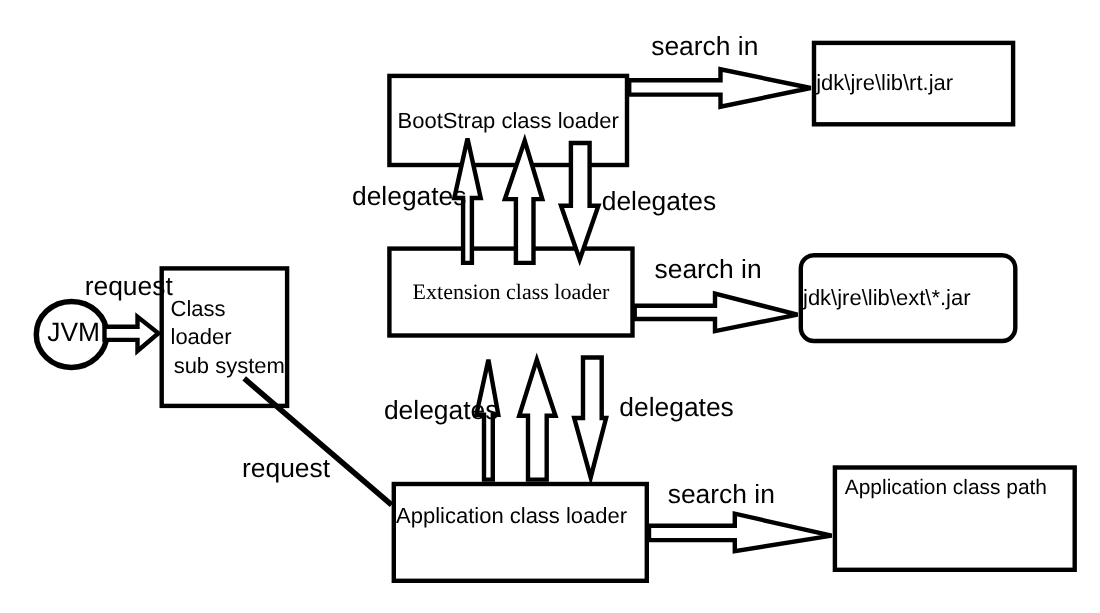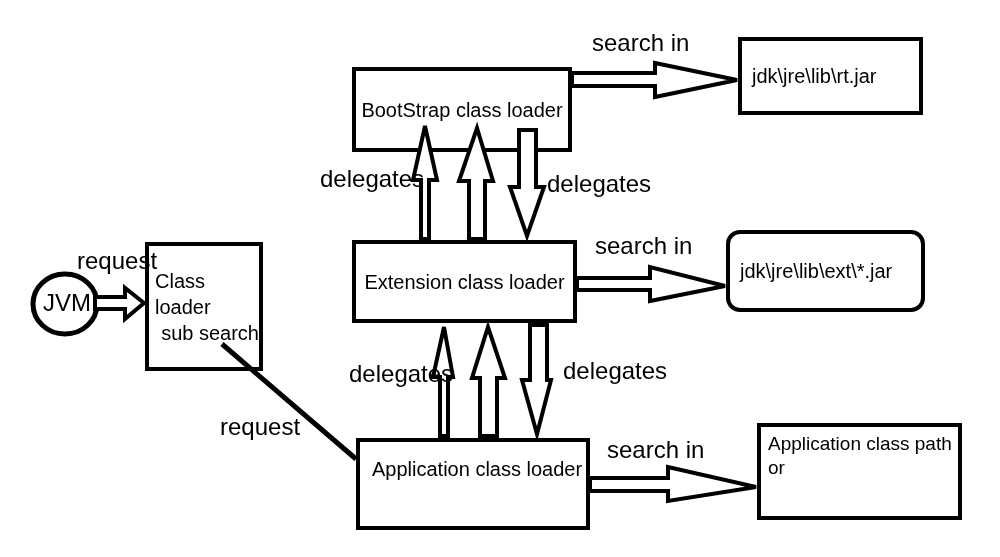--- a/index.html
+++ b/index.html
@@ -18,21 +18,21 @@
     border: 4px solid #000000;
     background: #ffffff;
     display: flex;
     flex-direction: column;
     justify-content: center;
     font-size: 20px;
     line-height: 26px;
     z-index: 1;
   }
   .box.center-h { align-items: center; }
-  .box.pad-left { padding-left: 10px; }
+  .box.pad-left { }
   .label {
     position: absolute;
     font-size: 24px;
     line-height: 22px;
     white-space: nowrap;
     z-index: 3;
   }
   svg.links {
     position: absolute;
     left: 0; top: 0;
@@ -66,46 +66,45 @@
 
     <polygon class="arrow" points="572,73 655,73 655,63 737,80 655,97 655,86 572,86"></polygon>
     <polygon class="arrow" points="577,278 650,278 650,267 725,286 650,301 650,290 577,290"></polygon>
     <polygon class="arrow" points="590,478 668,478 668,467 756,487 668,501 668,491 590,491"></polygon>
   </svg>
 
   <div class="label" style="left:43px; top:292px; width:45px; text-align:center;">JVM</div>
 
   <div class="box" style="left:145px; top:242px; width:118px; height:129px; padding-left:6px;align-items:flex-end;">
     <div>Class loader</div>
-    <div>sub search</div>
+    <div>sub system</div>
   </div>
 
   <div class="box center-h" style="left:352px; top:43px; width:220px; height:85px;margin-top:24px;">
     <div>BootStrap class loader</div>
   </div>
 
-  <div class="box center-h" style="left:352px; top:240px; width:225px; height:83px;">
+  <div class="box center-h" style="left:352px; top:224px; width:225px; height:83px;font-family:Liberation Serif, serif;">
     <div>Extension class loader</div>
   </div>
 
-  <div class="box" style="left:356px; top:438px; width:234px; height:92px; justify-content:flex-start; padding-top:14px; padding-left:12px;">
+  <div class="box" style="left:356px; top:438px; width:234px; height:92px; justify-content:flex-start; padding-top:14px; ">
     <div>Application class loader</div>
   </div>
 
   <div class="box pad-left" style="left:738px; top:37px; width:185px; height:78px;">
     <div>jdk\jre\lib\rt.jar</div>
   </div>
 
   <div class="box pad-left" style="left:726px; top:230px; width:199px; height:82px;border-radius:14px;">
     <div>jdk\jre\lib\ext\*.jar</div>
   </div>
 
-  <div class="box" style="left:757px; top:423px; width:205px; height:97px; font-size:19px; line-height:24px; justify-content:flex-start; padding:5px 0 0 7px;">
+  <div class="box" style="left:757px; top:423px; width:222px; height:97px; font-size:19px; line-height:24px; justify-content:flex-start; padding:5px 0 0 7px;">
     <div>Application class path</div>
-    <div>or</div>
   </div>
 
   <div class="label" style="left:77px; top:250px;">request</div>
   <div class="label" style="left:220px; top:416px;">request</div>
 
   <div class="label" style="left:592px; top:32px;">search in</div>
   <div class="label" style="left:595px; top:235px;">search in</div>
   <div class="label" style="left:607px; top:439px;">search in</div>
 
   <div class="label" style="left:320px; top:168px;">delegates</div>

